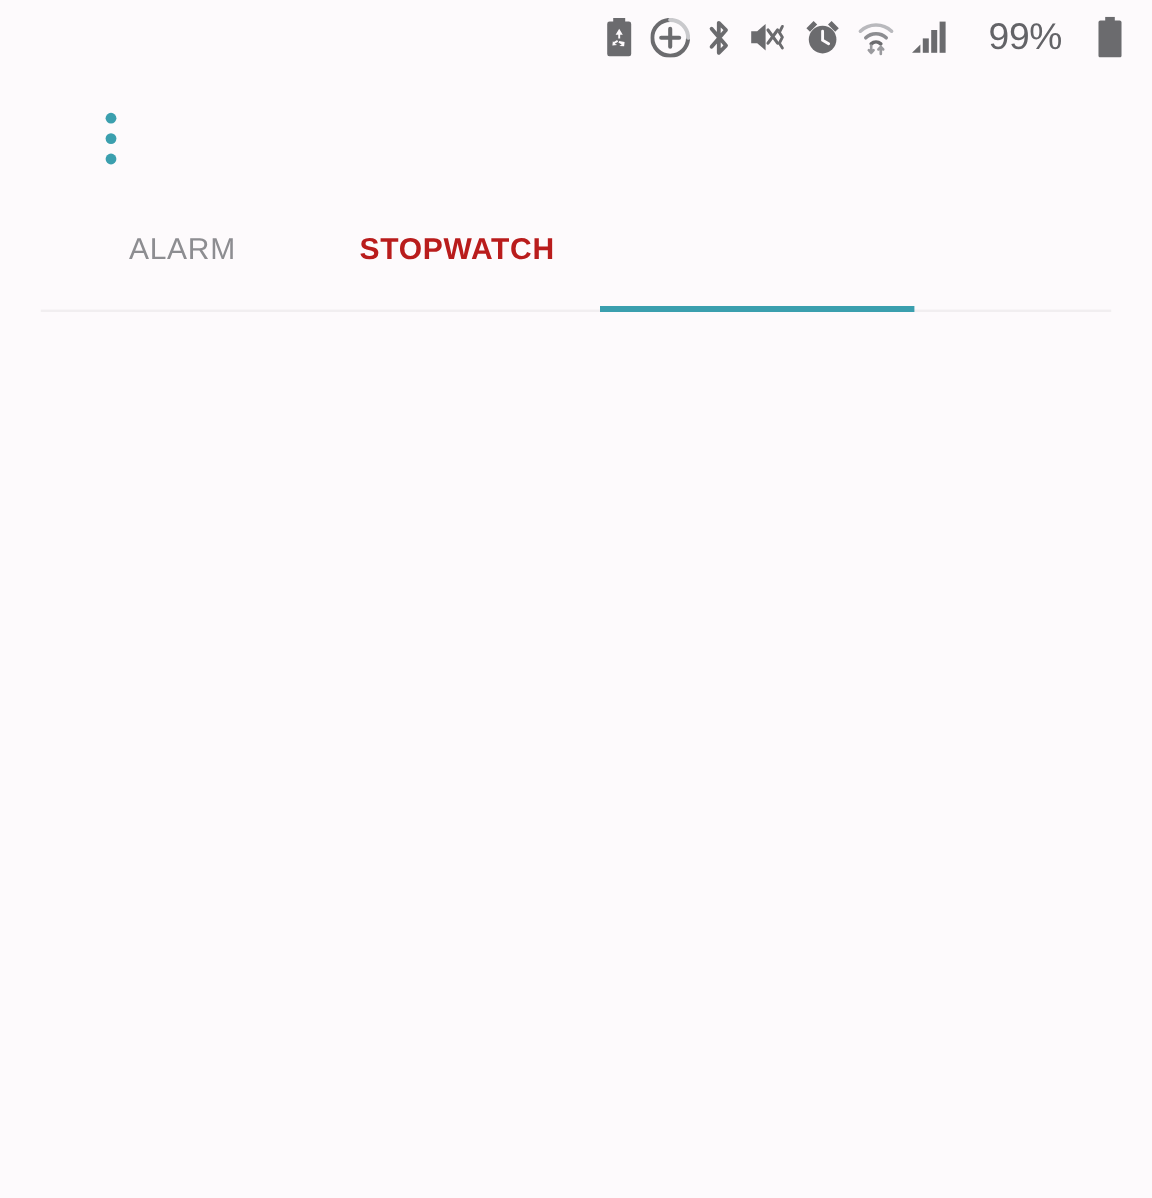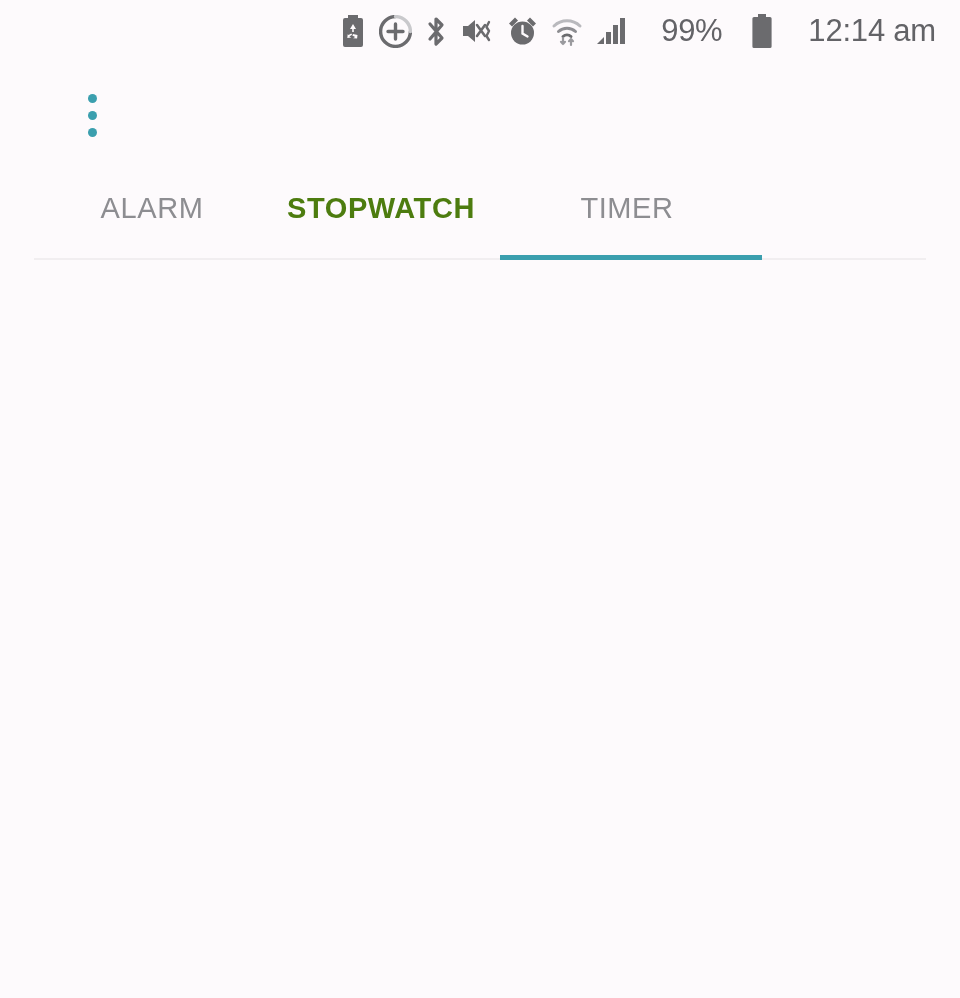--- a/index.html
+++ b/index.html
@@ -98,30 +98,30 @@
     margin: 0 34px;
     display: flex;
     align-items: center;
   }
 
   .tab {
     display: flex;
     align-items: center;
     justify-content: center;
     height: 100%;
-    font-size: 29px;
+    font-size: 25px;
     letter-spacing: 0.6px;
     color: #8d8d91;
     cursor: pointer;
     white-space: nowrap;
     padding-bottom: 12px;
   }
 
   .tab.active {
-    color: #4d7c0f;
+    color: #b91c1c;
     font-weight: bold;
   }
 
   .tab-alarm      { width: 176px; margin-left: 30px; }
   .tab-worldclock { width: 225px; margin-left: 59px; }
   .tab-stopwatch  { width: 262px; margin-left: 10px; }
   .tab-timer      { width: 166px; margin-left: 32px; }
 
   .tab-divider {
     position: absolute;
@@ -212,35 +212,33 @@
   </div>
 
   <span class="battery-pct">99%</span>
 
   <span class="status-icon">
     <svg width="22" height="34" viewBox="0 0 22 34">
       <path d="M7 0h8v3h4a1.6 1.6 0 0 1 1.6 1.6v27.8A1.6 1.6 0 0 1 19 34H3a1.6 1.6 0 0 1-1.6-1.6V4.6A1.6 1.6 0 0 1 3 3h4z" fill="#6b6b6e"></path>
     </svg>
   </span>
 
-  <span class="status-clock">12:14 am</span>
 </div>
 
 <div class="app-bar">
   <div class="overflow-menu">
     <span class="dot"></span>
     <span class="dot"></span>
     <span class="dot"></span>
   </div>
 </div>
 
 <div class="tab-bar">
   <div class="tab tab-alarm">ALARM</div>
   <div class="tab tab-stopwatch active">STOPWATCH</div>
-  <div class="tab tab-timer">TIMER</div>
   <div class="tab-divider"></div>
   <div class="tab-indicator"></div>
 </div>
 
 <div class="stopwatch-body">
   
   
 </div>
 
 </body></html>

